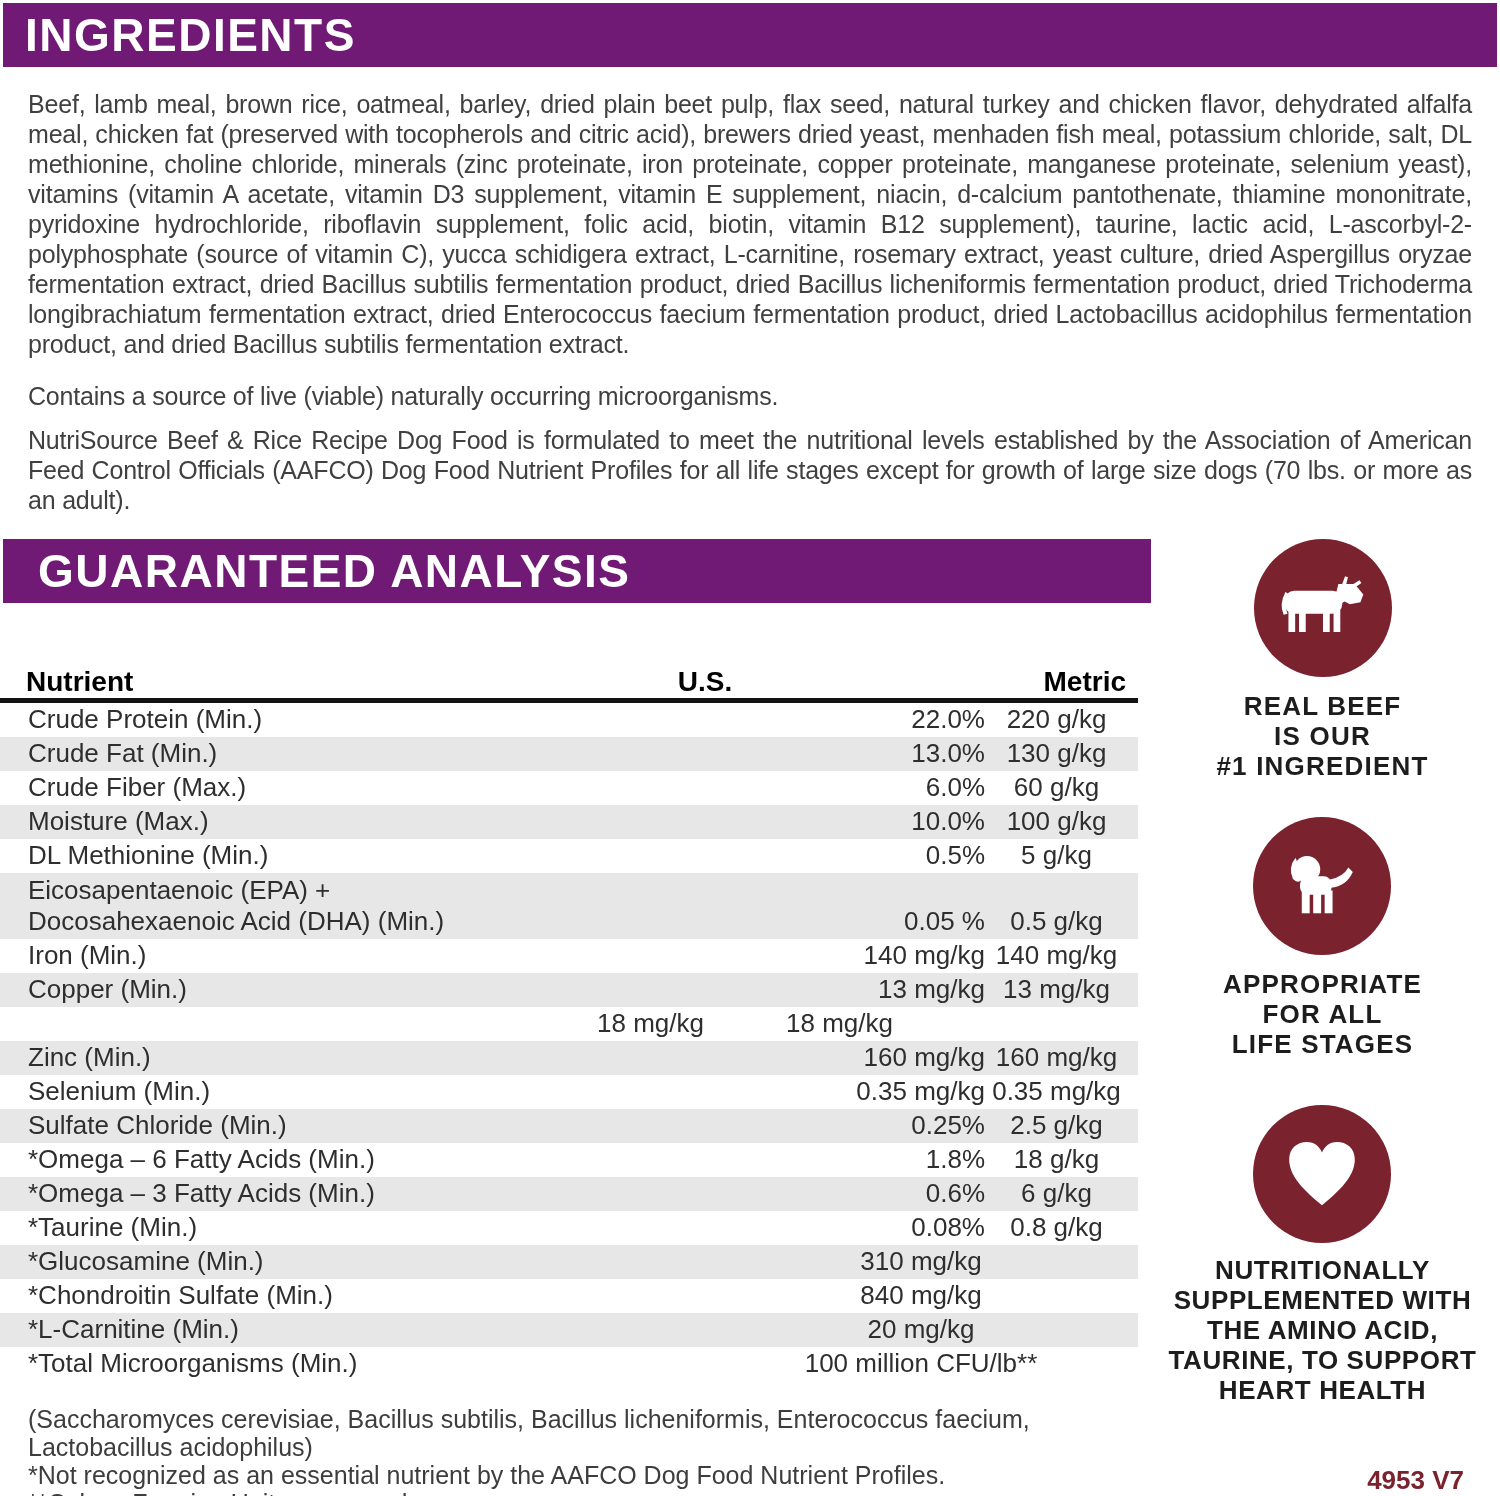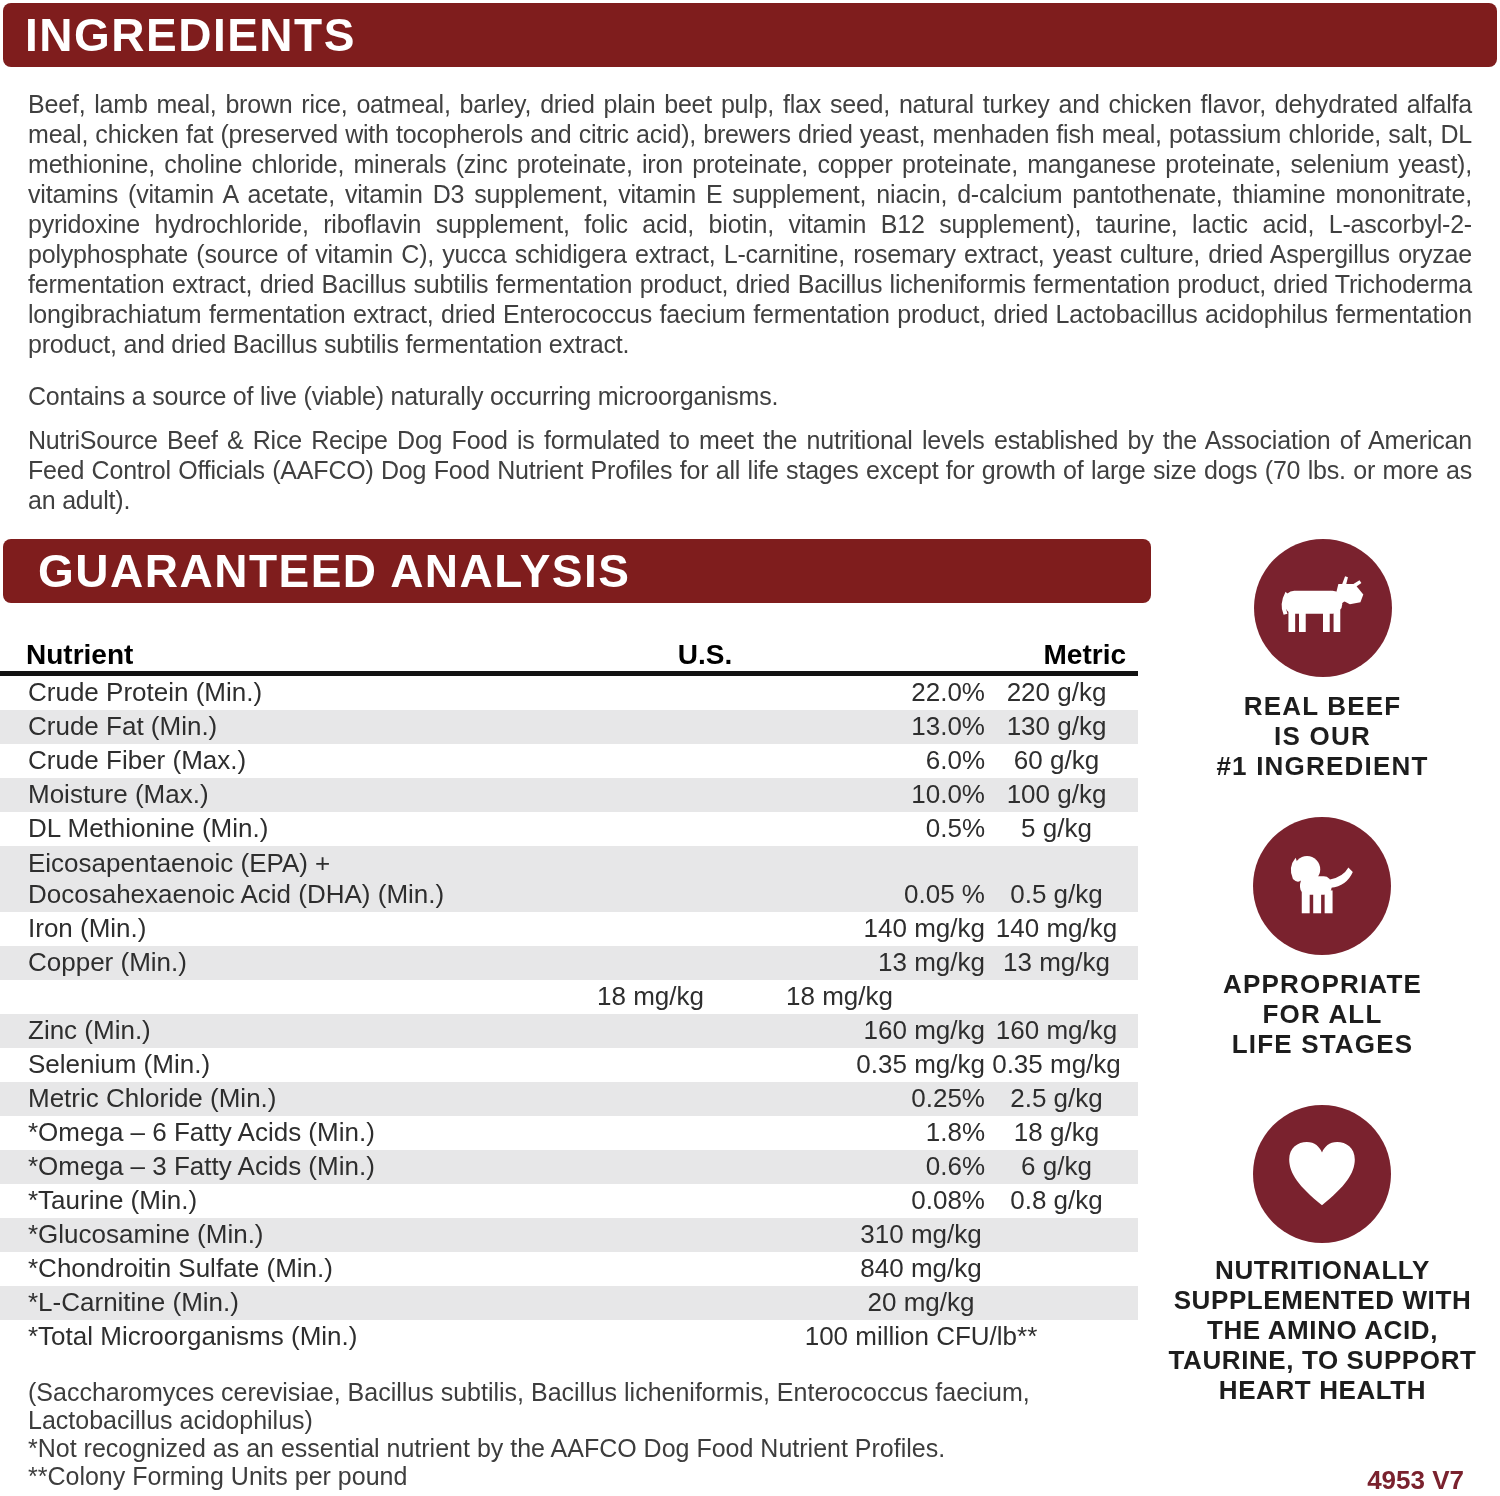--- a/index.html
+++ b/index.html
@@ -1,26 +1,26 @@
 <!DOCTYPE html>
 <html><head>
 <meta charset="utf-8">
 <style>
   html,body{margin:0;padding:0;background:#fff;}
   .page{position:relative;width:1500px;height:1496px;background:#fff;overflow:hidden;
         font-family:"Liberation Sans",sans-serif;color:#3d3d3d;}
-  .bar{background:#7f1d1d;height:64px;margin:3px 3px 0 3px;display:flex;align-items:center;border-radius:8px;}
+  .bar{background:#701a75;height:64px;margin:3px 3px 0 3px;display:flex;align-items:center;}
   .bar h1{margin:0;padding-left:22px;color:#fff;font-size:46px;font-weight:bold;letter-spacing:1.5px;}
   .body-text{margin:22px 28px 0 28px;font-size:25px;line-height:30px;letter-spacing:-0.2px;color:#404040;}
   .just{text-align:justify;}
   .main{display:flex;margin-top:24px;}
   .left{width:1145px;flex:none;}
   .left .bar{margin:0 0 0 3px;width:1135px;padding-left:13px;}
   
-  .table{margin-top:32px;}
+  .table{margin-top:59px;}
   .t-head{display:grid;grid-template-columns:640px 130px 1fr;height:36px;align-items:end;
           border-bottom:5px solid #121212;color:#000;font-weight:bold;font-size:28px;width:1138px;}
   .t-head .cell-name{padding-left:26px;}
   .t-head .cell-ushead{text-align:center;}
   .t-head .cell-metrichead{text-align:right;padding-right:12px;}
   .t-row{display:grid;grid-template-columns:704px 281px 153px;align-items:end;height:32px;
          font-size:26px;color:#2e2e2e;width:1138px;padding-bottom:2px;}
   .t-row.shaded{background:#E7E7E8;}
   .t-row.tall{height:64px;}
   .cell-name{padding-left:28px;white-space:pre-line;}
@@ -127,21 +127,21 @@
     <div class="cell-metric">160 mg/kg</div>
   </div>
 
   <div class="t-row">
     <div class="cell-name">Selenium (Min.)</div>
     <div class="cell-us">0.35 mg/kg</div>
     <div class="cell-metric">0.35 mg/kg</div>
   </div>
 
   <div class="t-row shaded">
-    <div class="cell-name">Metric Chloride (Min.)</div>
+    <div class="cell-name">Sulfate Chloride (Min.)</div>
     <div class="cell-us">0.25%</div>
     <div class="cell-metric">2.5 g/kg</div>
   </div>
 
   <div class="t-row">
     <div class="cell-name">*Omega – 6 Fatty Acids (Min.)</div>
     <div class="cell-us">1.8%</div>
     <div class="cell-metric">18 g/kg</div>
   </div>
 

